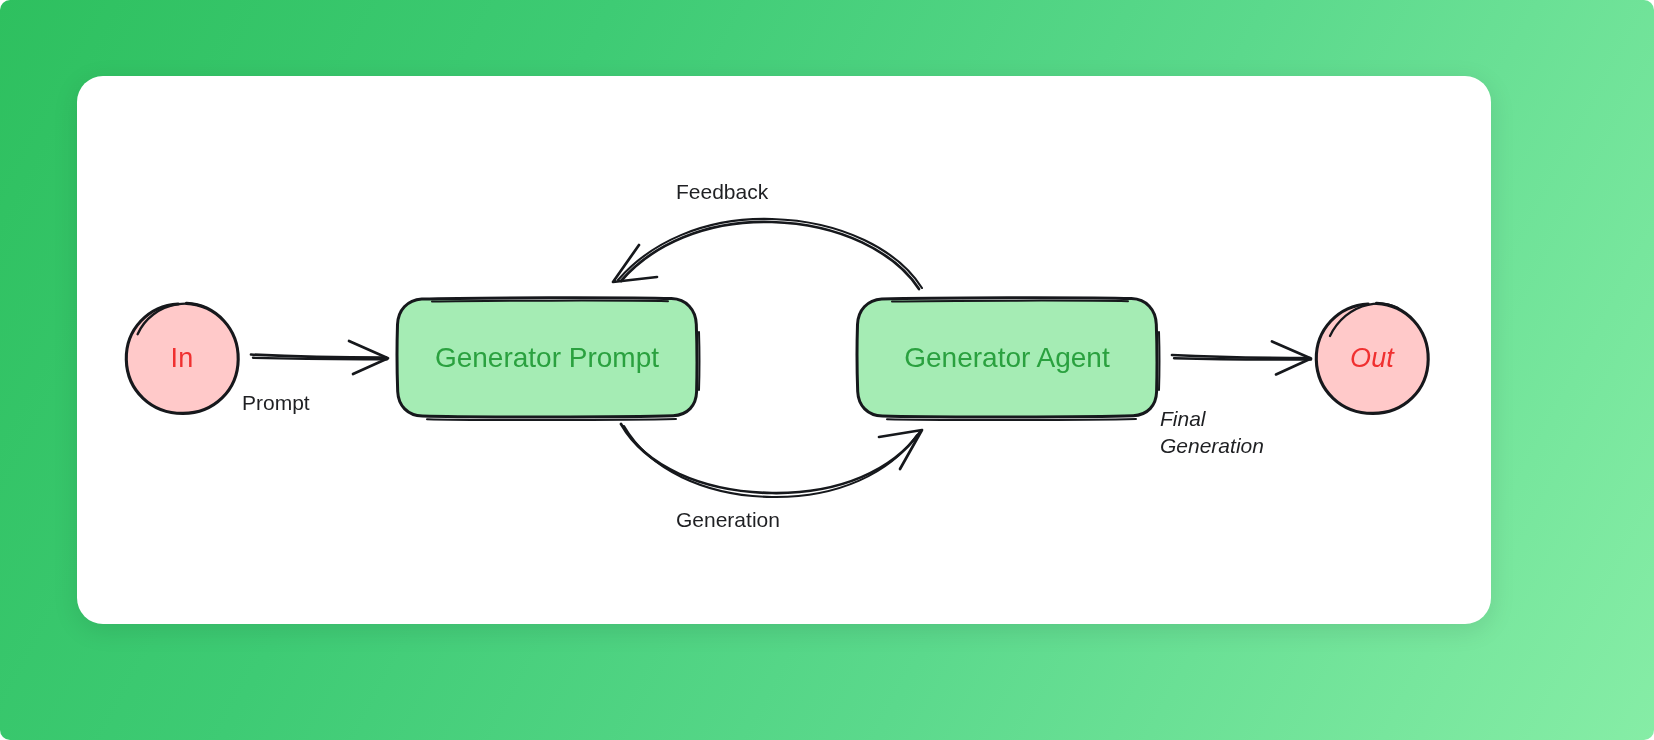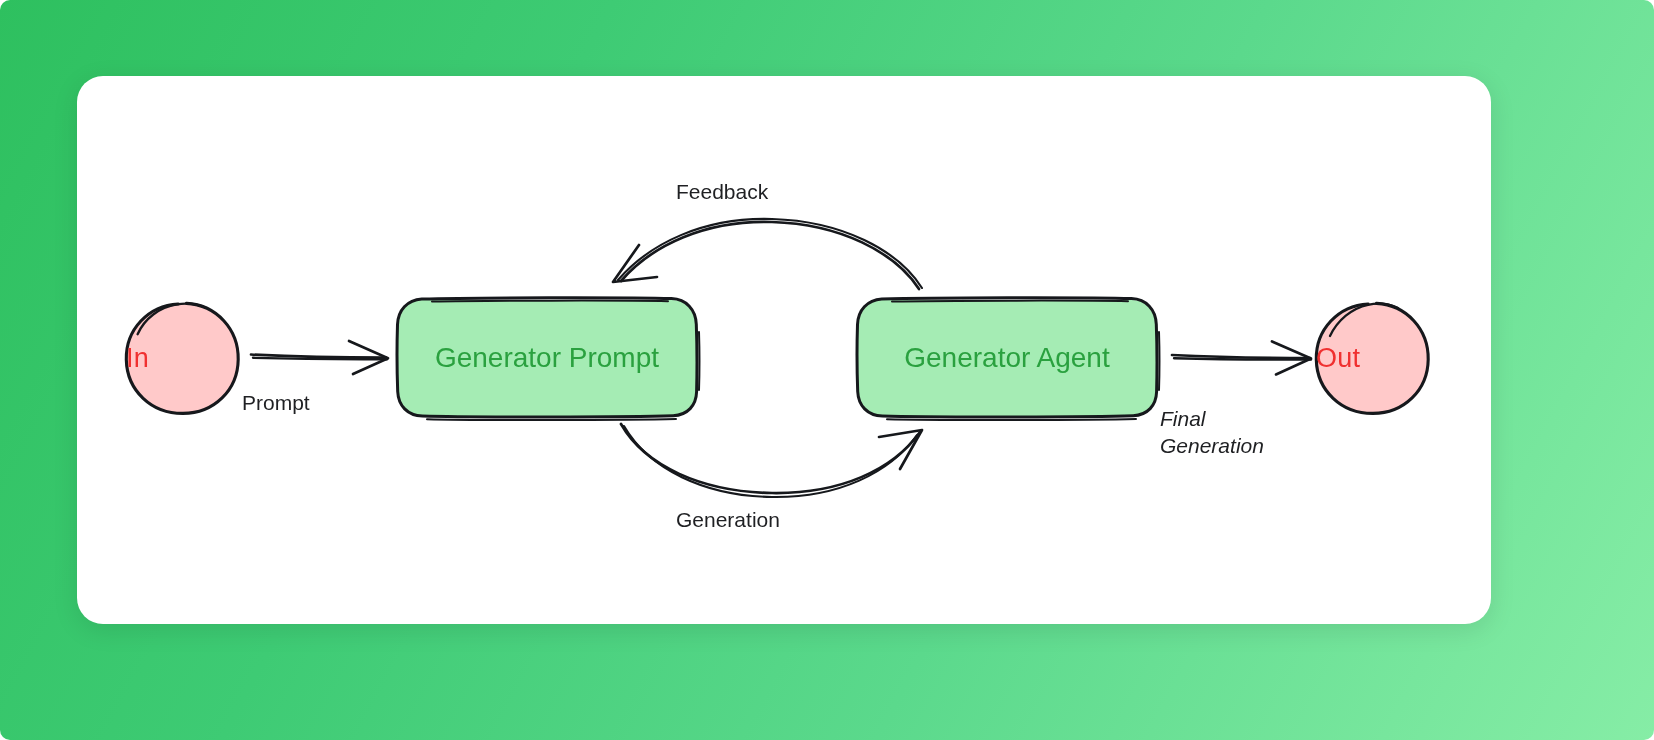--- a/index.html
+++ b/index.html
@@ -46,31 +46,32 @@
     width: 1654px;
     height: 740px;
     pointer-events: none;
   }
 
   
   .node-circle {
     position: absolute;
     display: flex;
     align-items: center;
+    justify-content: center;
   }
   .node-circle .node-label {
     position: relative;
     z-index: 3;
     font-size: 27px;
     color: #f03030;
     font-family: "Liberation Sans", "DejaVu Sans", sans-serif;
     letter-spacing: 0.2px;
   }
   #node-in  { left: 126px; top: 303px; width: 112px; height: 110px; }
-  #node-out { left: 1316px; top: 303px; width: 112px; height: 110px; }
+  #node-out { left: 1316px; top: 303px; width: 112px; height: 110px; font-style: italic; }
 
   
   .node-box {
     position: absolute;
     display: flex;
     align-items: center;
     justify-content: center;
   }
   .node-box .node-label {
     position: relative;

